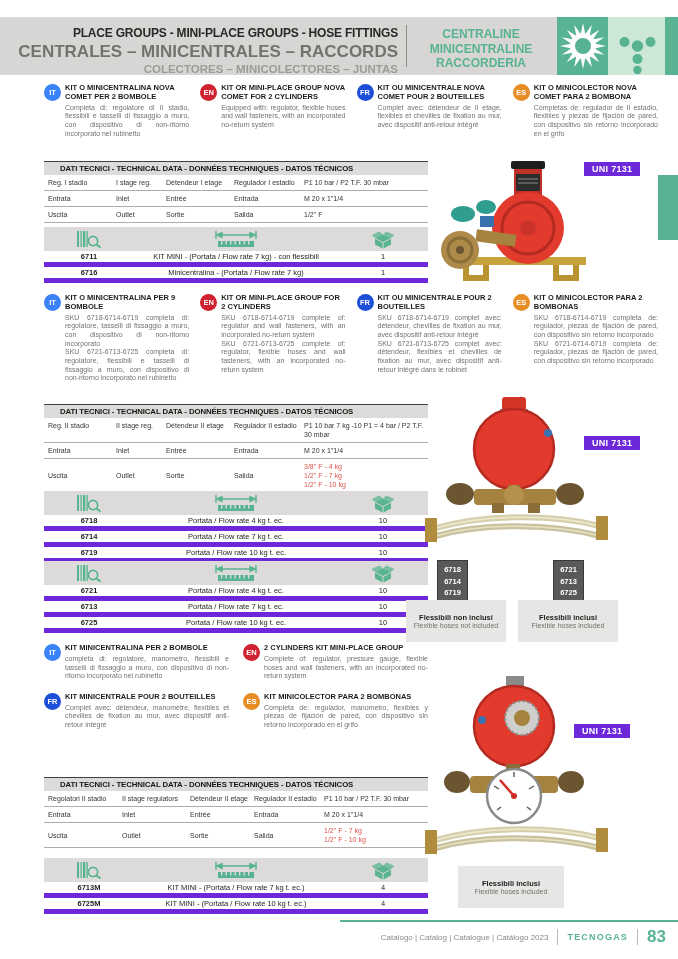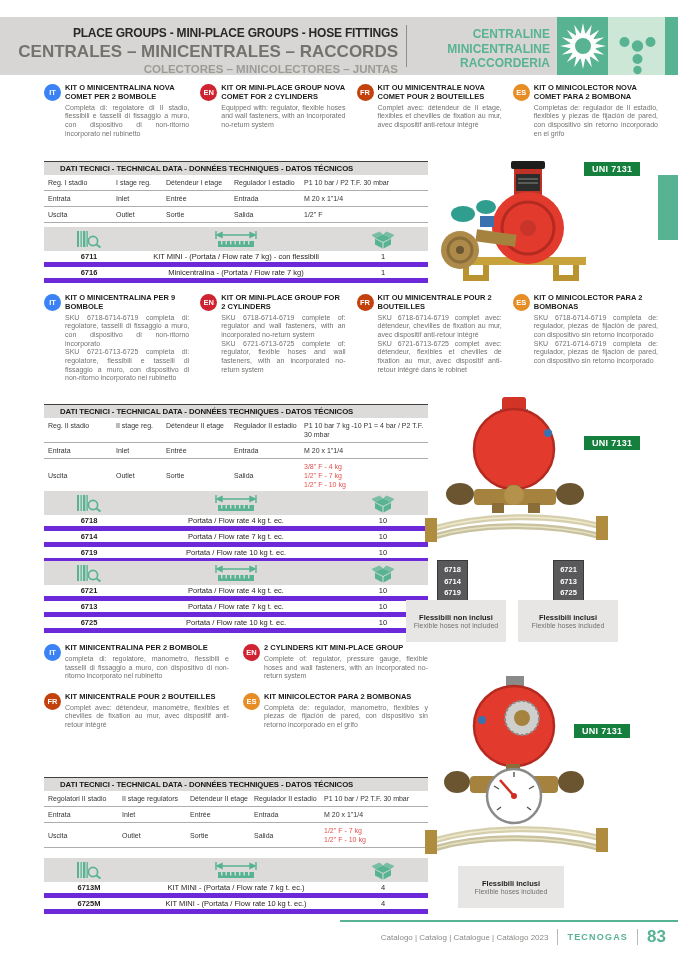--- a/index.html
+++ b/index.html
@@ -8,51 +8,51 @@
   .page{position:relative;width:678px;height:959px;background:#fff;overflow:hidden}
   .abs{position:absolute}
 
   
   .hdr-band{left:0;top:17px;width:616px;height:58px;background:#d7d6d4}
   .hdr-titles{left:0;top:9px;width:398px;text-align:right;line-height:1.25}
   .hdr-l1{font-size:12px;font-weight:bold;color:#292826;letter-spacing:-.2px}
   .hdr-l2{font-size:17px;font-weight:bold;color:#73726f}
   .hdr-l3{font-size:11.5px;font-weight:bold;color:#9c9b98}
   .hdr-div{left:406px;top:8px;width:1px;height:42px;background:#8f8e8b}
-  .hdr-side{left:412px;top:10px;width:138px;text-align:right;color:#57b391;font-weight:bold;font-size:12px;line-height:1.22}
+  .hdr-side{left:412px;top:10px;width:138px;text-align:center;color:#57b391;font-weight:bold;font-size:12px;line-height:1.22}
   .sq1{left:557px;top:17px;width:51px;height:58px;background:#57b391}
   .sq2{left:608px;top:17px;width:57px;height:58px;background:#cde7d6}
   .sq3{left:665px;top:17px;width:13px;height:58px;background:#57b391}
 
   
   .lang-grid4{display:grid;grid-template-columns:repeat(4,1fr);column-gap:11px}
   .lang-grid2{display:grid;grid-template-columns:repeat(2,1fr);column-gap:14px;row-gap:12px}
   .li{display:flex;gap:4px;align-items:flex-start}
   .li-badge{flex:0 0 17px;width:17px;height:17px;border-radius:50%;color:#fff;font-size:7.5px;font-weight:bold;display:flex;align-items:center;justify-content:center}
-  .b-it{background:#3b82f6}.b-en{background:#cf2331}.b-fr{background:#c2410c}.b-es{background:#e78d26}
+  .b-it{background:#3b82f6}.b-en{background:#cf2331}.b-fr{background:#1d4ed8}.b-es{background:#e78d26}
   .li-title{font-size:7.5px;font-weight:bold;color:#1c1c1a;line-height:1.18}
   .li-body{font-size:7px;color:#73726f;line-height:1.24;text-align:justify;margin-top:2px}
 
   
   .tt{left:44px;width:384px;border-top:1px solid #403f3d}
   .tt-title{background:#dcdbd9;font-weight:bold;font-size:7.8px;color:#171715;padding:2px 16px;letter-spacing:-.1px}
   .tt-row{display:grid;align-items:start;border-bottom:1px solid #aeadaa;padding:3px 0 3px 4px;font-size:7px;color:#343432;line-height:1.3}
   .cols-a{grid-template-columns:68px 50px 68px 70px auto}
   .cols-b{grid-template-columns:74px 68px 64px 70px auto}
   .red{color:#e0524e}
   .stack span{display:block}
 
   
   .pt{left:44px;width:384px}
   .pt-head{background:#dcdbd9;height:24px;display:grid;grid-template-columns:90px auto 90px;align-items:center;justify-items:center}
   .pt-row{display:grid;grid-template-columns:90px auto 90px;border-bottom:5px solid #6d28d9;height:16px;align-items:center;justify-items:center;font-size:7.5px;color:#1f1f1d}
   .pt-code{font-weight:bold}
 
   
-  .uni{background:#15803d;color:#fff;font-weight:bold;font-size:9px;padding:2px 8px;letter-spacing:.3px}
+  .uni{background:#6d28d9;color:#fff;font-weight:bold;font-size:9px;padding:2px 8px;letter-spacing:.3px}
   .teal-strip{left:658px;top:175px;width:20px;height:65px;background:#57b391}
   .skubox{width:31px;background:#59585b;border:1px solid #39383b;color:#fff;font-size:7.5px;font-weight:bold;text-align:center;line-height:1.55;padding:3px 0}
   .cap{background:#e7e6e4;text-align:center;padding:13px 4px;white-space:nowrap}
   .cap-l1{font-size:7.5px;font-weight:bold;color:#1c1c1a}
   .cap-l2{font-size:7px;color:#73726f}
 
   
   .foot-line{left:340px;top:920px;width:338px;height:2px;background:#57b391}
   .foot{right:12px;top:927px;display:flex;align-items:center;gap:9px}
   .foot-cat{font-size:8px;color:#8b8a87}

